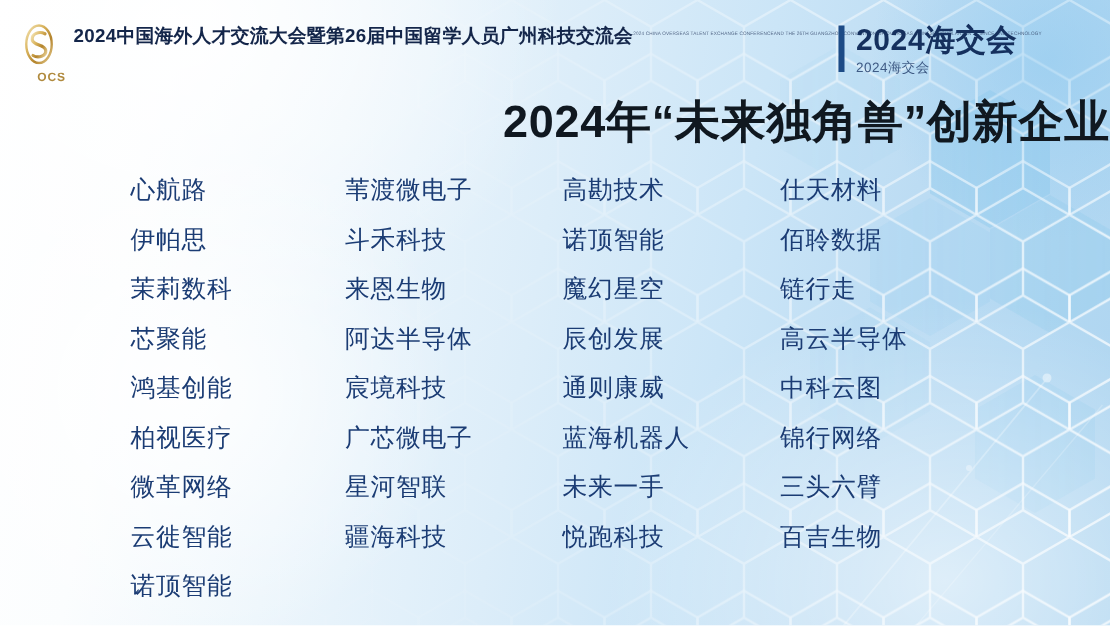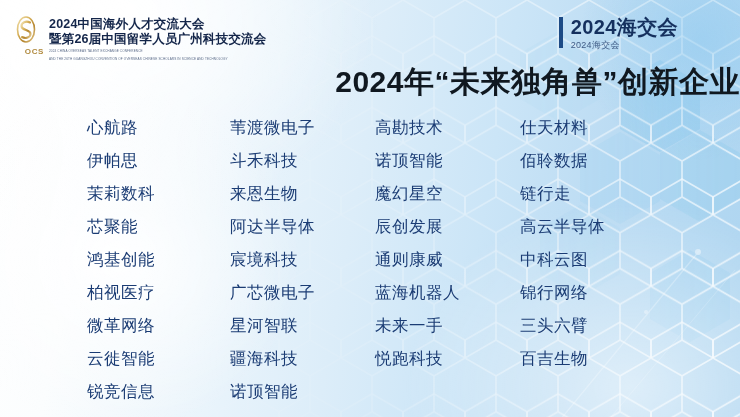--- a/index.html
+++ b/index.html
@@ -85,21 +85,21 @@
     width: 34px;
     text-align: right;
     font-size: 8px;
     font-weight: bold;
     letter-spacing: 0.6px;
     color: #b08a3e;
     line-height: 9px;
   }
   .brand-text {
     display: flex;
-    flex-direction: column;
+    flex-direction: row;
     justify-content: center;
     padding-top: 1px;
   }
   .brand-cn1, .brand-cn2 {
     font-size: 12.5px;
     font-weight: bold;
     color: #14264a;
     line-height: 14.5px;
     letter-spacing: 0.2px;
     white-space: nowrap;
@@ -307,17 +307,16 @@
     <div class="company">微革网络</div>
     <div class="company">星河智联</div>
     <div class="company">未来一手</div>
 
     <div class="company">三头六臂</div>
     <div class="company">云徙智能</div>
     <div class="company">疆海科技</div>
     <div class="company">悦跑科技</div>
 
     <div class="company">百吉生物</div>
-    <div class="company">锐竞信息</div>
     <div class="company">诺顶智能</div>
   </div>
 
 </div>
 
 </body></html>

